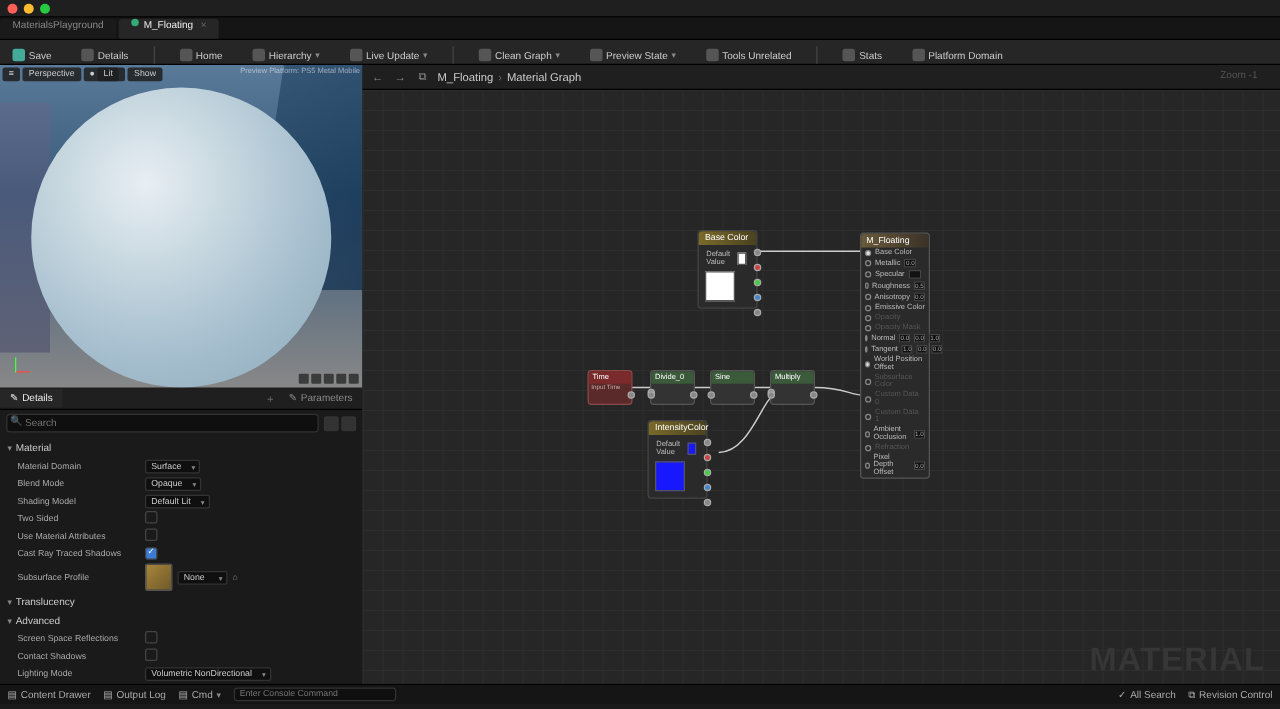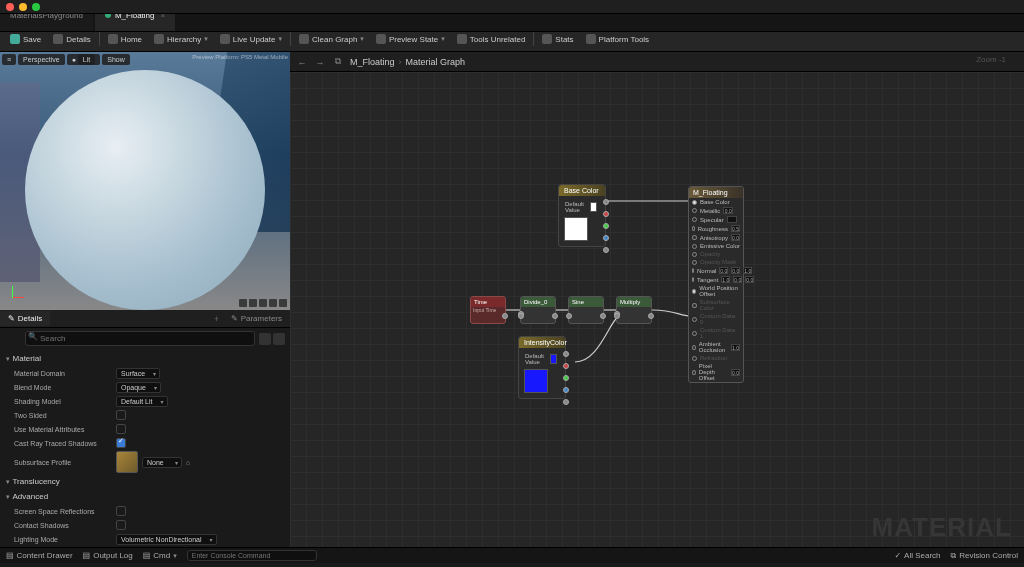--- a/index.html
+++ b/index.html
@@ -4,25 +4,25 @@
 <style>
 * { margin:0; padding:0; box-sizing:border-box; font-family: -apple-system, "Segoe UI", Arial, sans-serif; }
 body { background:#1a1a1a; color:#c0c0c0; font-size:9px; width:1024px; height:567px; overflow:hidden; position:relative; }
 .mac-dots { position:absolute; top:3px; left:6px; display:flex; gap:5px; }
 .mac-dots span { width:8px; height:8px; border-radius:50%; display:block; }
 .titlebar { height:14px; background:#1f1f1f; border-bottom:1px solid #000; position:relative; }
 .menubar { position:absolute; top:0; left:40px; display:flex; gap:10px; align-items:center; height:14px; }
 .menubar span { font-size:8px; color:#ccc; }
 .ue-logo { width:8px; height:8px; background:#444; border-radius:2px; }
 .tabbar { height:18px; background:#151515; display:flex; align-items:flex-end; border-bottom:1px solid #000; }
-.tab { height:16px; padding:16px 10px; font-size:8px; display:flex; align-items:center; color:#888; background:#1a1a1a; border-top-left-radius:3px; border-top-right-radius:3px; margin-right:2px; }
+.tab { height:16px; padding:0 10px; font-size:8px; display:flex; color:#888; background:#1a1a1a; border-top-left-radius:3px; border-top-right-radius:3px; margin-right:2px; }
 .tab.active { background:#262626; color:#eee; }
 .tab .dot { width:6px; height:6px; border-radius:50%; background:#3a7; margin-right:4px; }
 .tab .x { margin-left:6px; color:#666; }
-.toolbar { height:20px; background:#262626; display:flex; align-items:flex-start; gap:4px; padding:0 6px; border-bottom:1px solid #000; }
+.toolbar { height:20px; background:#262626; display:flex; align-items:flex-end; gap:16px; padding:0 6px; border-bottom:1px solid #000; }
 .tbtn { display:flex; align-items:center; gap:3px; font-size:8px; color:#ccc; padding:2px 4px; }
 .tbtn .icon { width:10px; height:10px; background:#555; border-radius:2px; display:inline-block; }
 .save-icon { background:#4a9 !important; }
 .chev { font-size:7px; color:#888; }
 .main { display:flex; height:495px; }
 .left { width:290px; background:#1a1a1a; display:flex; flex-direction:column; }
 .viewport { height:258px; background:linear-gradient(180deg,#5a7a9a 0%, #3a5a7a 40%, #888 100%); position:relative; overflow:hidden; }
 .vp-toolbar { position:absolute; top:2px; left:2px; display:flex; gap:2px; z-index:2; }
 .vp-toolbar span { background:rgba(30,30,30,.85); padding:2px 5px; font-size:7px; border-radius:2px; color:#ccc; }
 .vp-top-right { position:absolute; top:2px; right:2px; font-size:6px; color:rgba(255,255,255,.5); }
@@ -32,21 +32,21 @@
 .axis { position:absolute; bottom:8px; left:8px; width:20px; height:20px; }
 .axis::before { content:''; position:absolute; width:12px; height:1px; background:#f44; bottom:4px; left:4px; }
 .axis::after { content:''; position:absolute; width:1px; height:12px; background:#4f4; bottom:4px; left:4px; }
 .vp-corner { position:absolute; bottom:3px; right:3px; display:flex; gap:2px; }
 .vp-corner span { width:8px; height:8px; background:rgba(40,40,40,.8); border-radius:1px; }
 .panel-tabs { height:18px; display:flex; border-bottom:1px solid #000; background:#1f1f1f; align-items:center; }
 .panel-tab { padding:3px 8px; font-size:8px; color:#888; display:flex; align-items:center; gap:3px; }
 .panel-tab.active { background:#262626; color:#eee; }
 .search-row { padding:3px 5px; display:flex; align-items:center; gap:4px; }
 .search-row input { flex:1; background:#0f0f0f; border:1px solid #333; border-radius:3px; padding:2px 14px 2px 14px; font-size:8px; color:#ccc; }
-.search-wrap { position:relative; flex:1; display:flex;margin-left:20px; }
+.search-wrap { position:relative; flex:1; display:flex; }
 .search-wrap::before { content:'🔍'; position:absolute; left:3px; top:1px; font-size:8px; opacity:.5; }
 .search-icons { display:flex; gap:2px; }
 .search-icons span { width:12px; height:12px; background:#333; border-radius:2px; }
 .details { flex:1; overflow-y:auto; padding:2px 4px; }
 .cat { font-size:8px; color:#ccc; padding:3px 2px; display:flex; align-items:center; gap:3px; }
 .cat::before { content:'▾'; font-size:7px; color:#888; }
 .prop { display:flex; align-items:center; padding:1px 0 1px 10px; font-size:7px; color:#aaa; min-height:14px; }
 .prop .lbl { width:102px; }
 .prop .val { flex:1; }
 .dd { background:#0f0f0f; border:1px solid #333; border-radius:2px; padding:1px 14px 1px 4px; font-size:7px; color:#ccc; position:relative; display:inline-block; min-width:40px; }
@@ -149,21 +149,21 @@
       <span class="icon"></span>
       <span>Tools Unrelated</span>
     </div>
   <div style="width:1px;height:14px;background:#444"></div>
   <div class="tbtn">
       <span class="icon"></span>
       <span>Stats</span>
     </div>
   <div class="tbtn">
       <span class="icon"></span>
-      <span>Platform Tools</span>
+      <span>Platform Domain</span>
     </div>
 </div>
 
 <div class="main">
 
   <div class="left">
     <div class="viewport">
       <div class="bldgL"></div>
       <div class="bldg"></div>
       <div class="sphere"></div>

